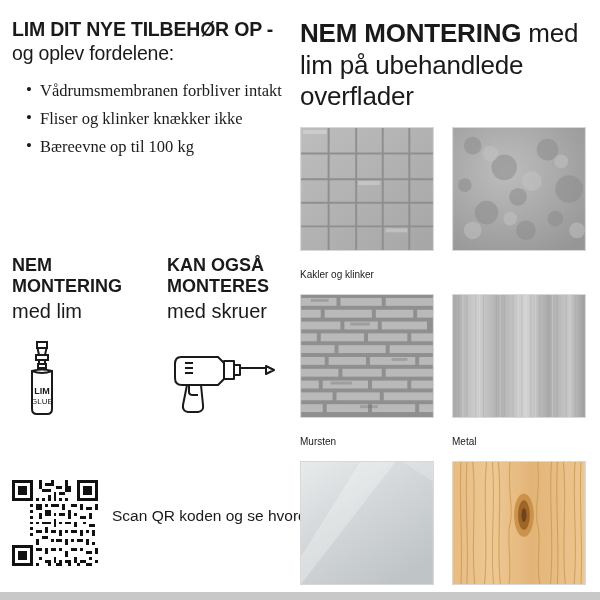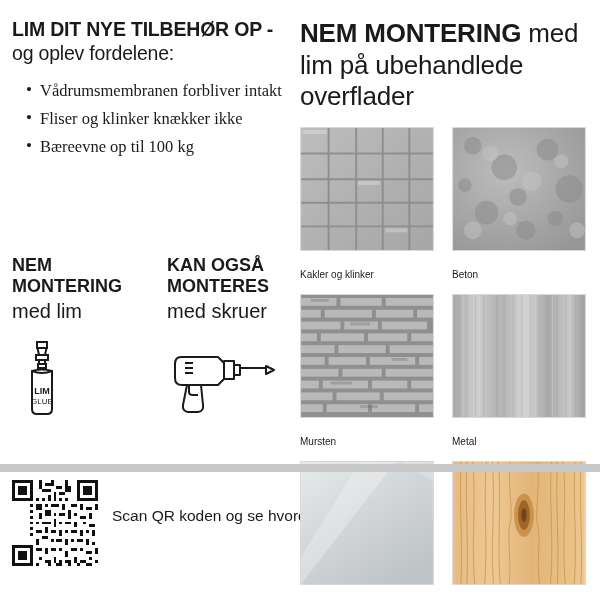--- a/index.html
+++ b/index.html
@@ -6,21 +6,21 @@
   html, body {
     margin: 0; padding: 0;
     width: 600px; height: 600px;
     background: #ffffff;
     font-family: "Liberation Sans", sans-serif;
     color: #1a1a1a;
     overflow: hidden;
   }
   .page {
     position: relative;
-    width: 600px; height: 472px;
+    width: 600px; height: 600px;
     background: #ffffff;
   }
   .border-bottom {
     position: absolute;
     left: 0; bottom: 0;
     width: 600px; height: 8px;
     background: #c8c8c8;
   }
 
   
@@ -372,21 +372,20 @@
           </g>
           <g fill="#c4c4c4" opacity="0.5">
             <circle cx="38" cy="26" r="8"></circle>
               <circle cx="80" cy="54" r="10"></circle>
             <circle cx="110" cy="34" r="7"></circle>
               <circle cx="20" cy="104" r="9"></circle>
             <circle cx="58" cy="92" r="7"></circle>
               <circle cx="126" cy="104" r="8"></circle>
           </g>
         </svg>
-        <div class="swatch-label">Beton</div>
       </div>
 
       <div class="swatch">
         <svg class="swatch-img" viewBox="0 0 134 124">
           <rect width="134" height="124" fill="#8f8f8f"></rect>
           <g fill="#b9b9b9">
             <rect x="-10" y="3" width="46" height="8"></rect>
               <rect x="40" y="3" width="42" height="8"></rect>
               <rect x="86" y="3" width="50" height="8"></rect>
             <rect x="-10" y="15" width="30" height="8"></rect>

